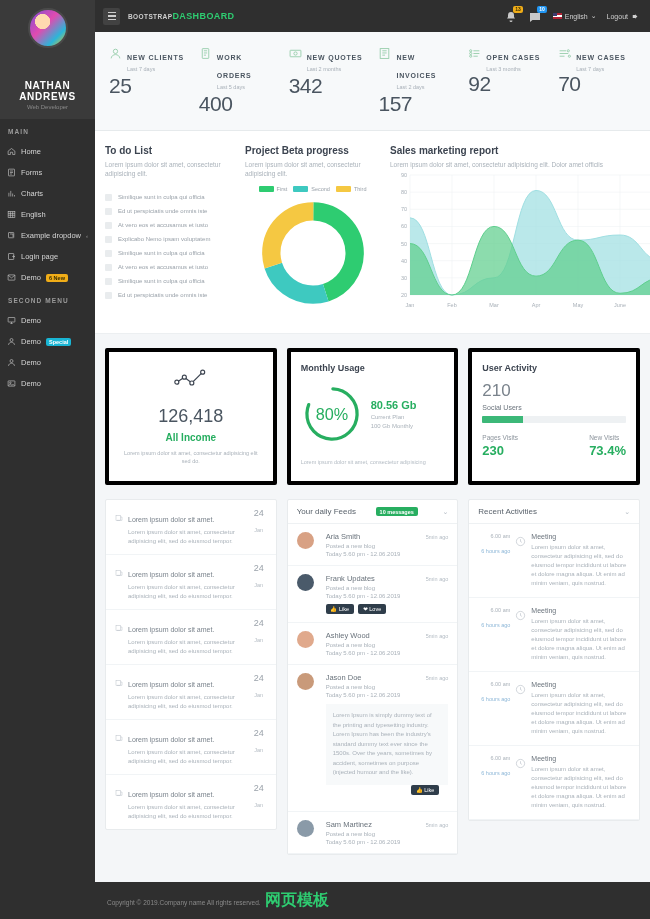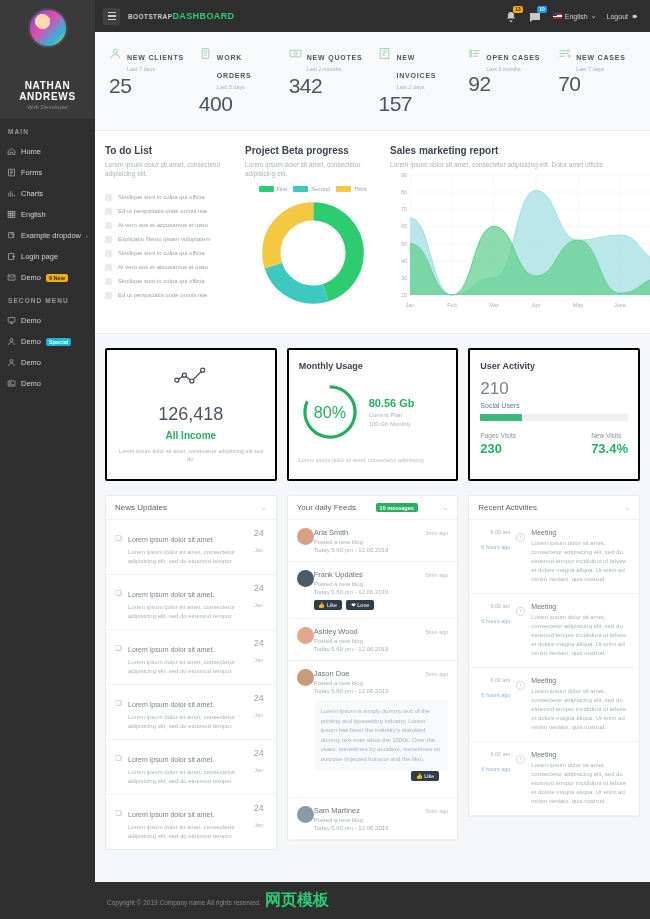--- a/index.html
+++ b/index.html
@@ -75,21 +75,21 @@
   .todo-txt { font-size: 6px; color: #9aa2aa; }
   .legend { display: flex; flex-wrap: wrap; gap: 4px 6px; margin-top: 8px; justify-content: center; }
   .lg { display: flex; align-items: center; gap: 3px; }
   .lg i { width: 15px; height: 6px; border-radius: 1px; display: block; }
   .lg span { font-size: 5.5px; color: #9aa2aa; }
   .donut-wrap { display: flex; justify-content: center; margin-top: 6px; }
   .axis-lbl { font-size: 5.5px; fill: #a8b0b8; }
 
   
   .row2 { display: flex; gap: 10px; padding: 14px 10px; }
-  .card { background: #fff; border: 2px solid #000000; border-radius: 2px; flex: 1; }
+  .card { background: #fff; border: 4px solid #000000; border-radius: 2px; flex: 1; }
   .income { padding: 16px 10px; text-align: center; }
   .income-val { font-size: 18px; color: #4a5560; font-weight: 400; margin-top: 14px; }
   .income-lbl { font-size: 10px; color: #27ae60; font-weight: bold; margin-top: 5px; }
   .income-sub { font-size: 5.5px; color: #aab2ba; margin-top: 6px; line-height: 8px; }
   .usage { padding: 11px 10px; }
   .card-h { font-size: 9px; color: #3c4450; font-weight: bold; }
   .usage-body { display: flex; align-items: center; gap: 8px; margin-top: 10px; }
   .ring-lbl { font-size: 11px; fill: #27ae60; }
   .usage-num { font-size: 11px; color: #27ae60; font-weight: bold; }
   .usage-t { font-size: 6px; color: #aab2ba; margin-top: 3px; }
@@ -112,21 +112,21 @@
   .gbadge { background: #27ae60; color: #fff; font-size: 5.5px; padding: 1.5px 4px; border-radius: 2px; margin-left: auto; margin-right: 5px; font-weight: bold; }
   .news-i { display: flex; gap: 5px; padding: 8px 9px; border-bottom: 1px solid #f1f4f6; }
   .news-i:last-child { border-bottom: none; }
   .nico svg { width: 8px; height: 8px; stroke: #b4bcc4; fill: none; stroke-width: 1.4; }
   .news-b { flex: 1; }
   .news-t { font-size: 7px; color: #7a838c; }
   .news-d { font-size: 6px; color: #aab2ba; line-height: 9px; margin-top: 2px; }
   .news-date { text-align: center; flex: 0 0 16px; }
   .news-date b { display: block; font-size: 9px; color: #9aa2aa; font-weight: 400; }
   .news-date small { font-size: 5.5px; color: #b4bcc4; }
-  .feed-i { display: flex; gap: 0; padding: 8px 9px; border-bottom: 1px solid #f1f4f6; }
+  .feed-i { display: flex; gap: 12px; padding: 8px 9px; border-bottom: 1px solid #f1f4f6; }
   .fav { width: 17px; height: 17px; border-radius: 50%; flex: 0 0 17px; }
   .feed-b { flex: 1; }
   .feed-top { display: flex; align-items: baseline; }
   .feed-n { font-size: 7.5px; color: #6a737c; }
   .feed-ago { margin-left: auto; font-size: 5.5px; color: #b4bcc4; }
   .feed-m { font-size: 6px; color: #aab2ba; margin-top: 2px; }
   .feed-btns { display: flex; gap: 4px; margin-top: 5px; }
   .fbtn { background: #2f3d4a; color: #fff; font-size: 5.5px; padding: 2px 5px; border-radius: 2px; cursor: pointer; display:flex; align-items:center; gap:2px; }
   .quote { background: #f7f9fa; font-size: 6px; color: #aab2ba; line-height: 9.5px; padding: 7px; margin: 6px 0 0; }
   .feed-right { display: flex; justify-content: flex-end; padding: 0 9px 8px; }
@@ -550,24 +550,20 @@
             <div class="act-col">
               <small>New Visits</small>
               <b>73.4%</b>
             </div>
           </div>
         </div>
       </section>
 
       <section class="row3">
         <div class="panel">
-          <div class="panel-h">
-            <h4>News Updates</h4>
-            <span class="chev">⌄</span>
-          </div>
           <div id="news-list">
   <div class="news-i">
     <span class="nico"><svg viewBox="0 0 24 24">
                     <rect x="3" y="5" width="14" height="14"></rect>
                     <path d="M17 9h4v10H6"></path>
                   </svg></span>
     <span class="news-b">
       <span class="news-t">Lorem ipsum dolor sit amet.</span>
       <div class="news-d">Lorem ipsum dolor sit amet, consectetur adipisicing elit, sed do eiusmod tempor.</div>
     </span>

